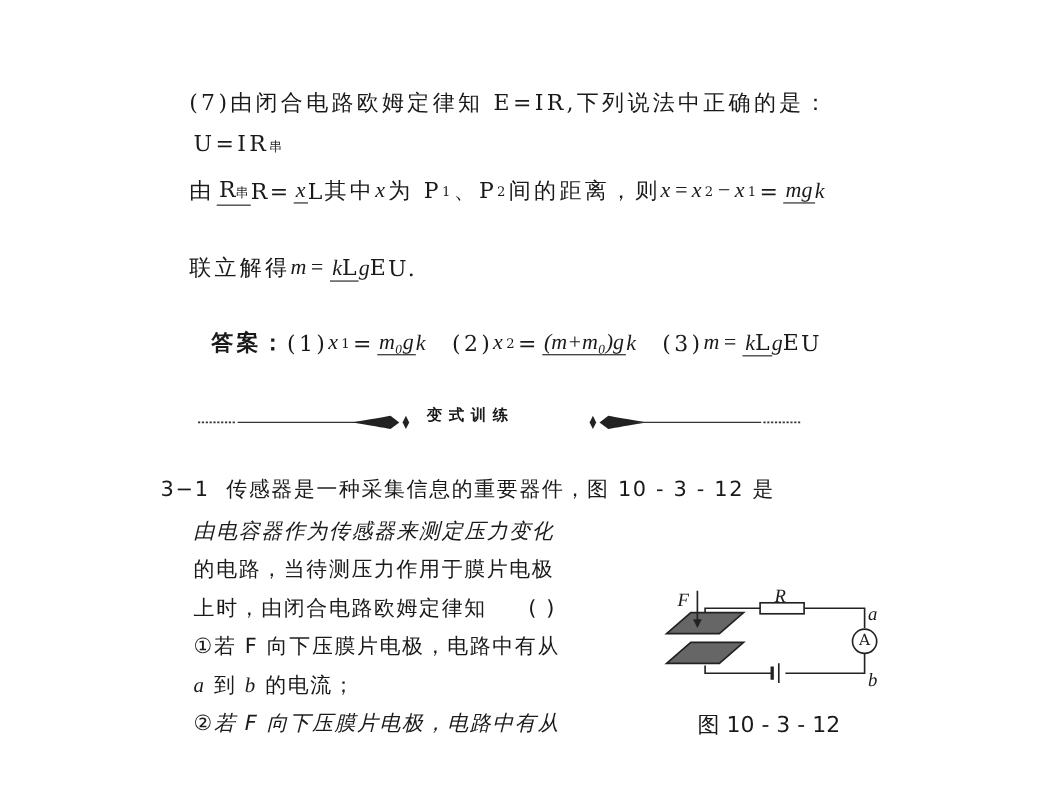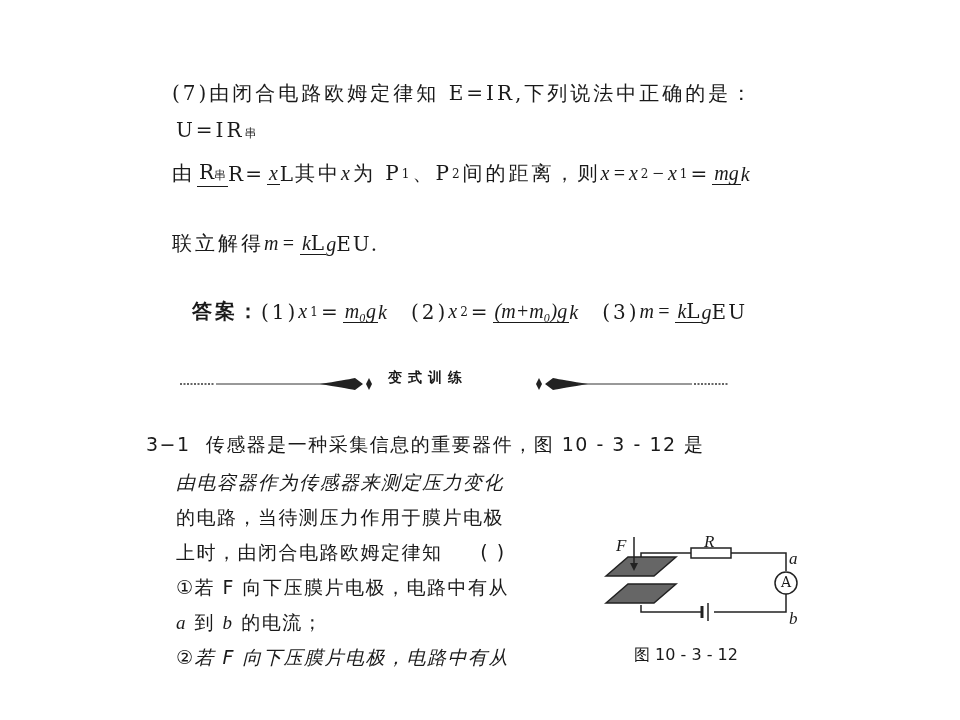--- a/index.html
+++ b/index.html
@@ -144,14 +144,14 @@
     <polygon points="8,70 30,51 78,51 56,70" fill="#666" stroke="#222" stroke-width="1.5"></polygon>
 
     <line x1="36" y1="4" x2="36" y2="36" stroke="#222" stroke-width="1.5"></line>
     <path d="M32 30 L36 38 L40 30 Z" fill="#222"></path>
   </svg>
   <div class="abs it" style="left:18px; top:3px; font-size:17px;">F</div>
   <div class="abs it" style="left:106px; top:-1px; font-size:17px;">R</div>
   <div class="abs it" style="left:191px; top:16px; font-size:17px;">a</div>
   <div class="abs it" style="left:191px; top:76px; font-size:17px;">b</div>
   <div class="abs" style="left:183px; top:41px; font-size:14px;">A</div>
-  <div class="abs sans" style="left:36px; top:112px; font-size:16px;">图 10 - 3 - 12</div>
+  <div class="abs sans" style="left:36px; top:112px; font-size:20px;">图 10 - 3 - 12</div>
 </div>
 
 </body></html>

